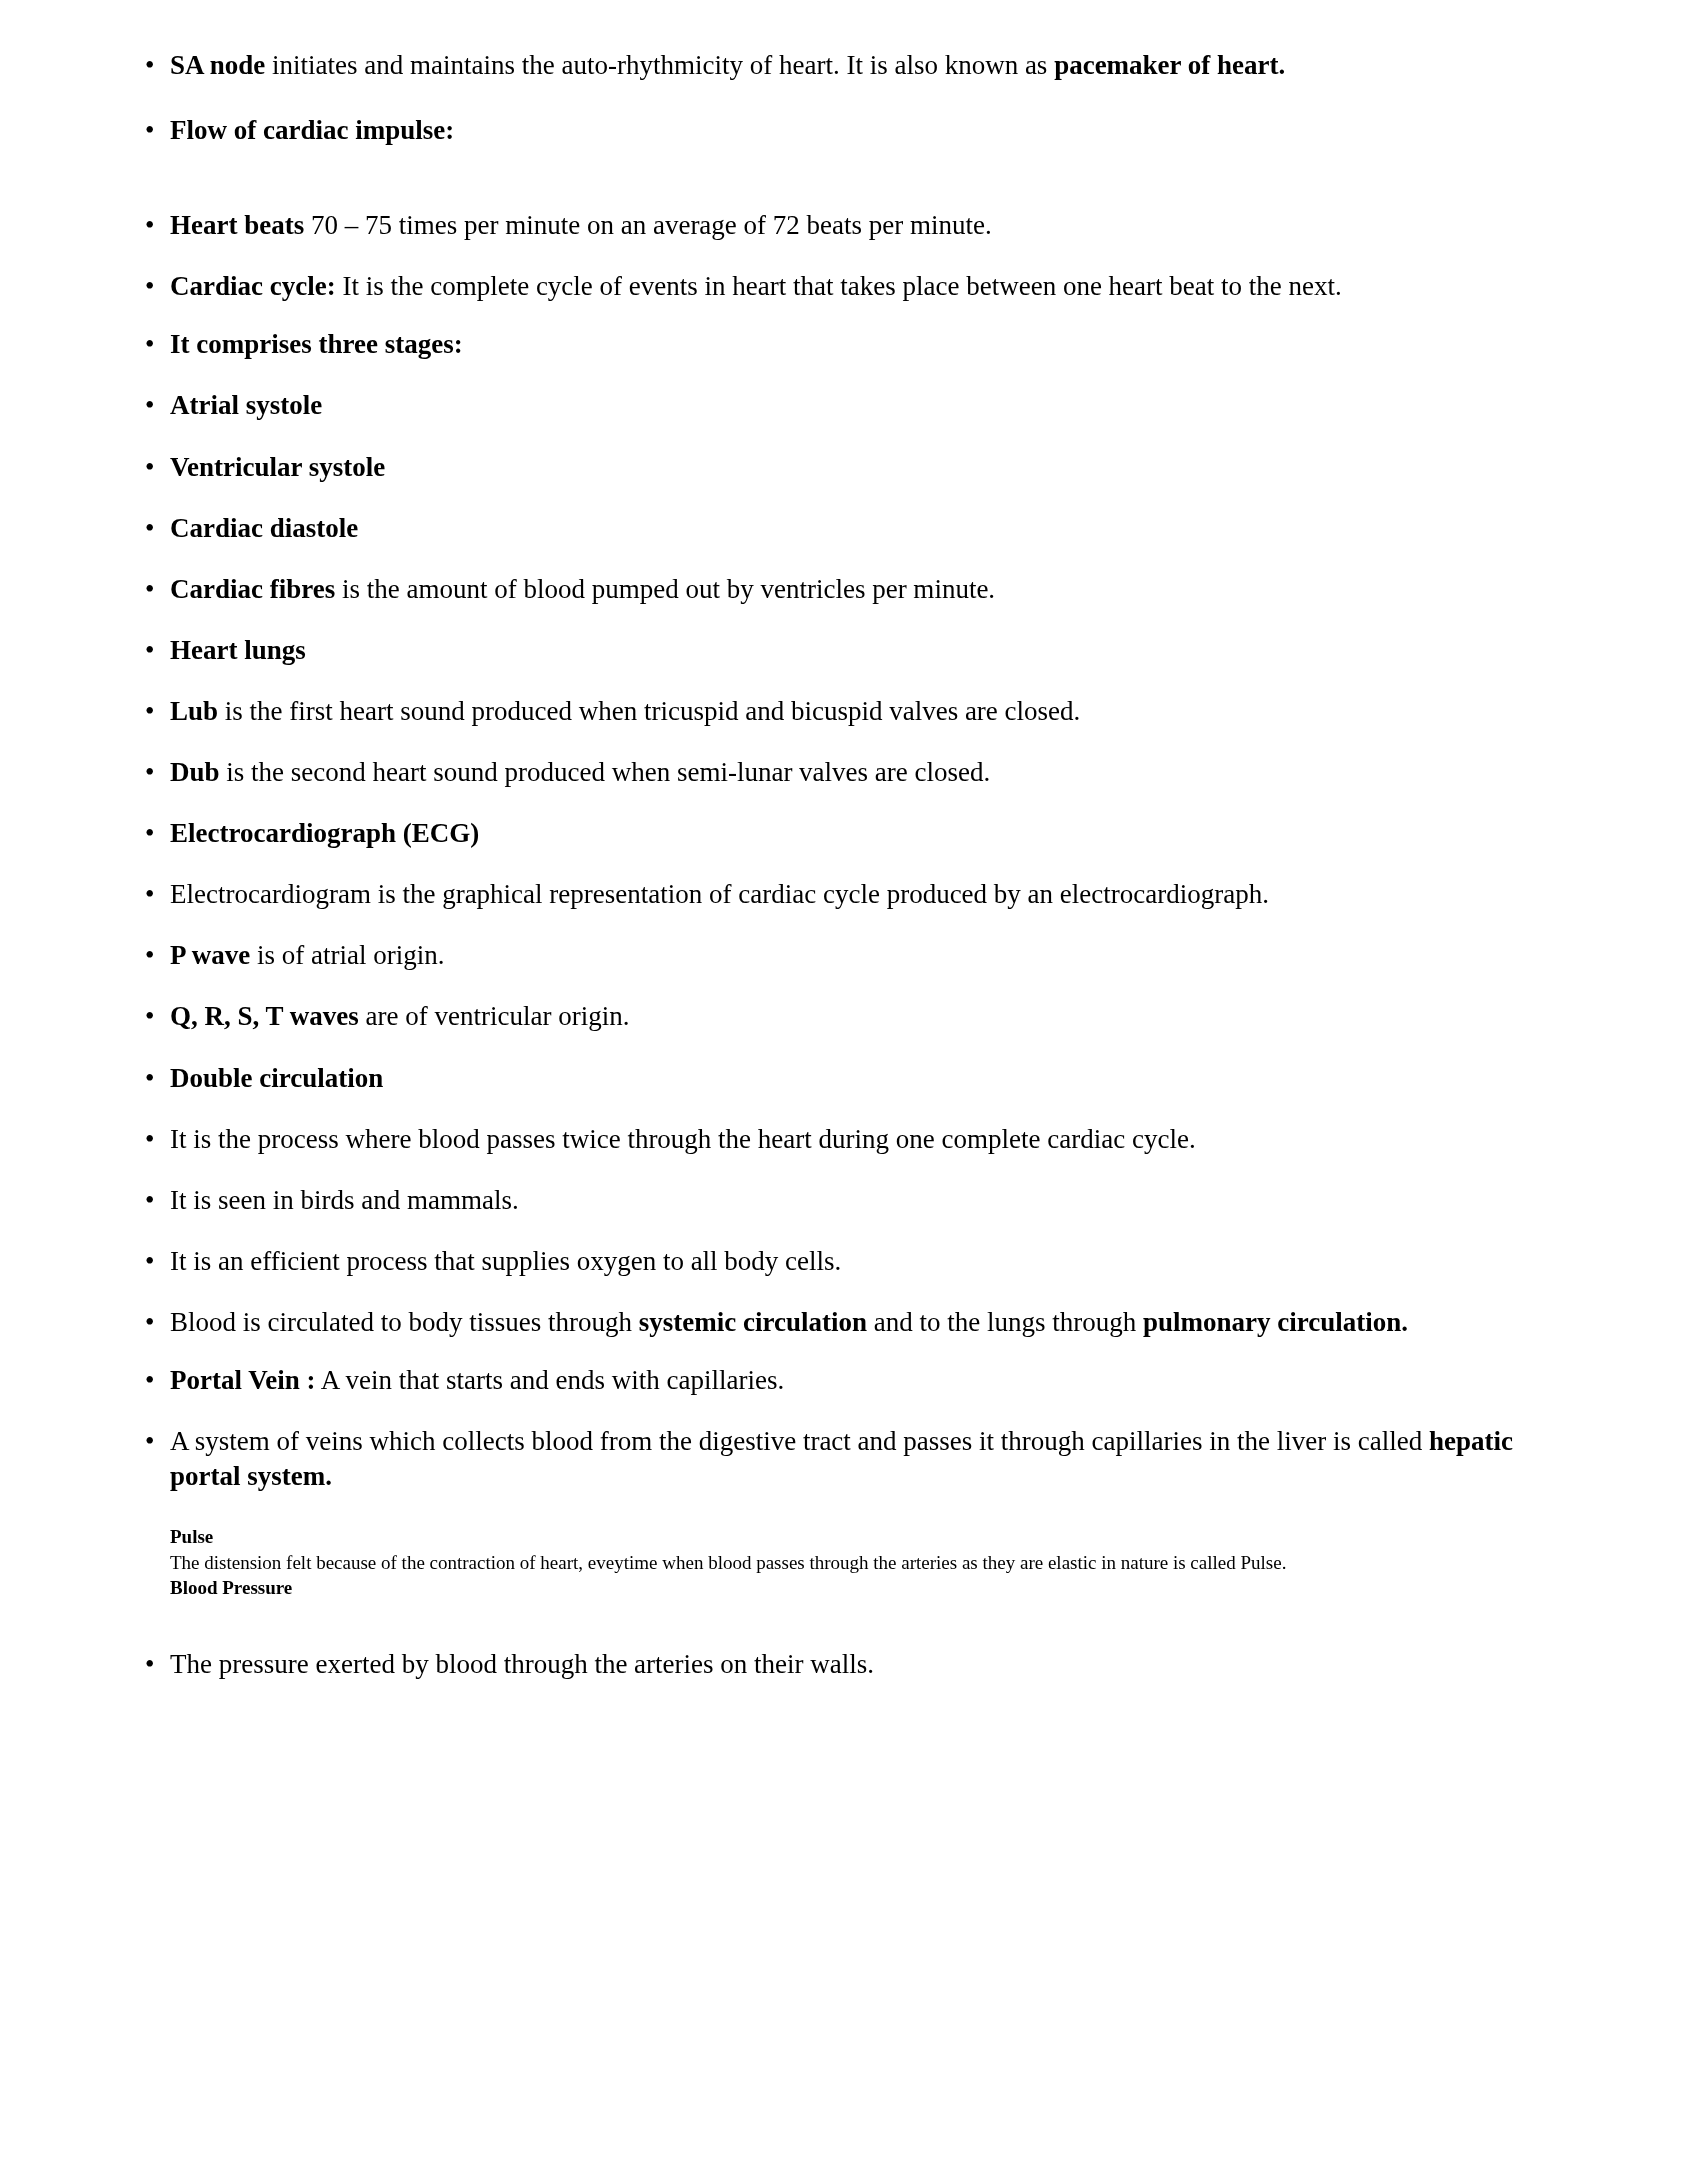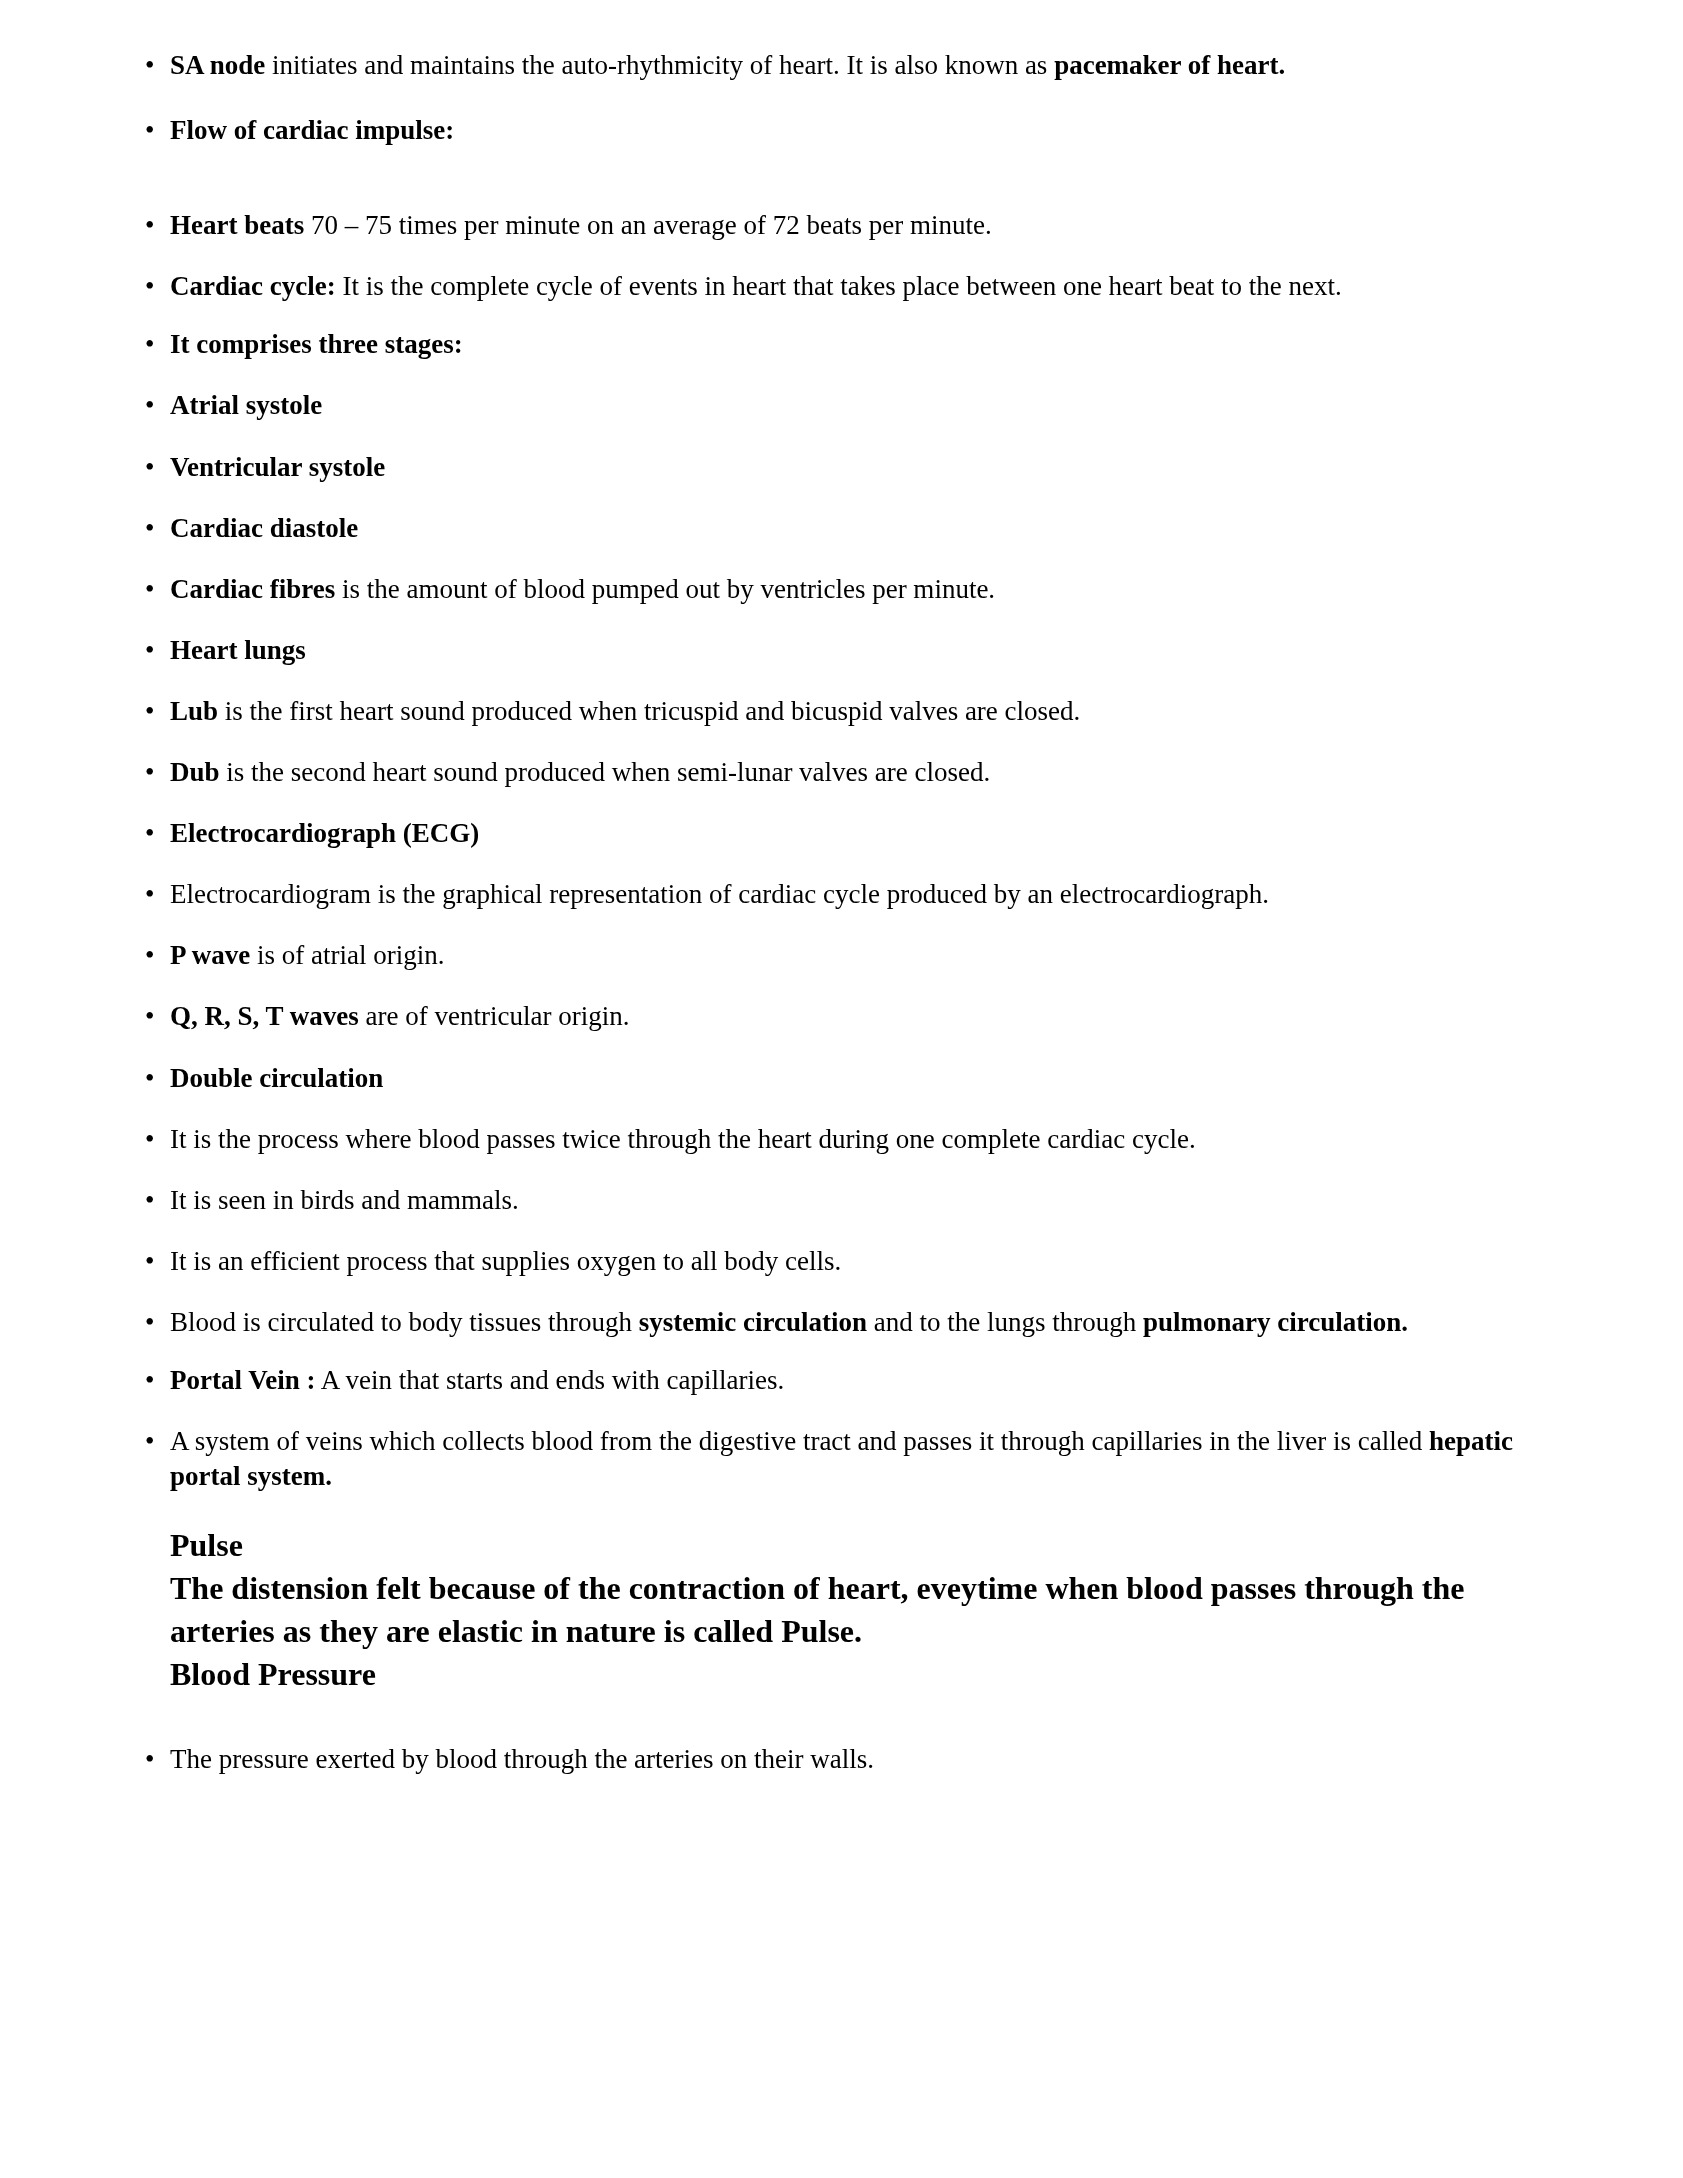--- a/index.html
+++ b/index.html
@@ -81,29 +81,29 @@
     font-size: 22px;
     line-height: 1;
     vertical-align: 1px;
   }
 
   
   .note-block {
     margin: 0;
     padding-left: 170px;
     padding-right: 124px;
-    font-size: 32px;
+    font-size: 19px;
     line-height: 1.34;
   }
   .note-block .nb-head {
     font-weight: bold;
     display: block;
   }
   .note-block .nb-body {
-    font-weight: bold;
+    font-weight: normal;
     display: block;
   }
 </style>
 </head>
 <body>
 
 <div class="page">
   <div class="content">
 
     <div style="height:48px"></div>

